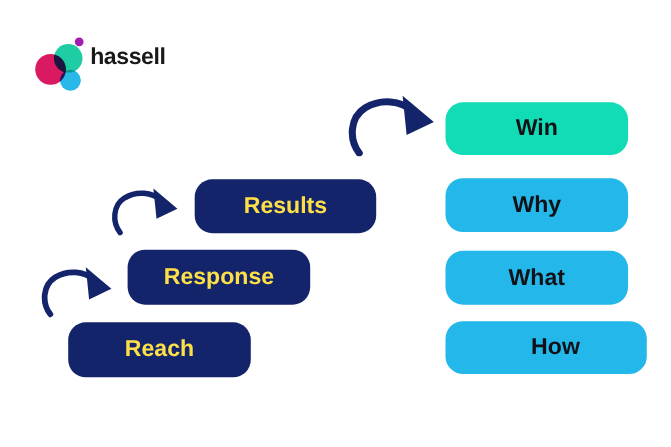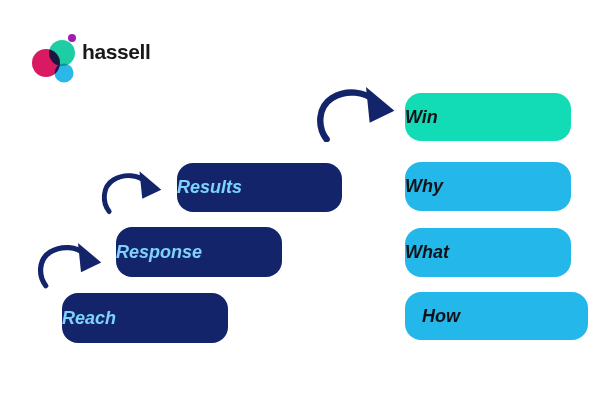--- a/index.html
+++ b/index.html
@@ -18,24 +18,24 @@
   .logo-mark{position:absolute;left:0;top:2px;width:48px;height:52px;}
   .logo-text{
     position:absolute;left:52px;top:12px;
     font-size:21px;font-weight:700;line-height:19px;
     letter-spacing:-0.4px;color:#191919;white-space:nowrap;text-align:center;
   }
   
   .pill{
     position:absolute;
     border-radius:16px;
-    display:flex;align-items:center;justify-content:flex-start;
-    font-size:18px;font-weight:600;font-style:italic;
+    display:flex;align-items:center;justify-content:center;
+    font-size:21px;font-weight:600;
   }
-  .pill-navy{background:#14246B;color:#7dd3fc;}
+  .pill-navy{background:#14246B;color:#fde047;}
   .pill-teal{background:#12DCB6;color:#101218;}
   .pill-blue{background:#24B7E9;color:#101218;}
 
   .pill-reach   {left:62px; top:293px;width:166px;height:50px;}
   .pill-response{left:116px;top:227px;width:166px;height:50px;}
   .pill-results {left:177px;top:163px;width:165px;height:49px;}
 
   .pill-win {left:405px;top:93px; width:166px;height:48px;}
   .pill-why {left:405px;top:162px;width:166px;height:49px;}
   .pill-what{left:405px;top:228px;width:166px;height:49px;}

